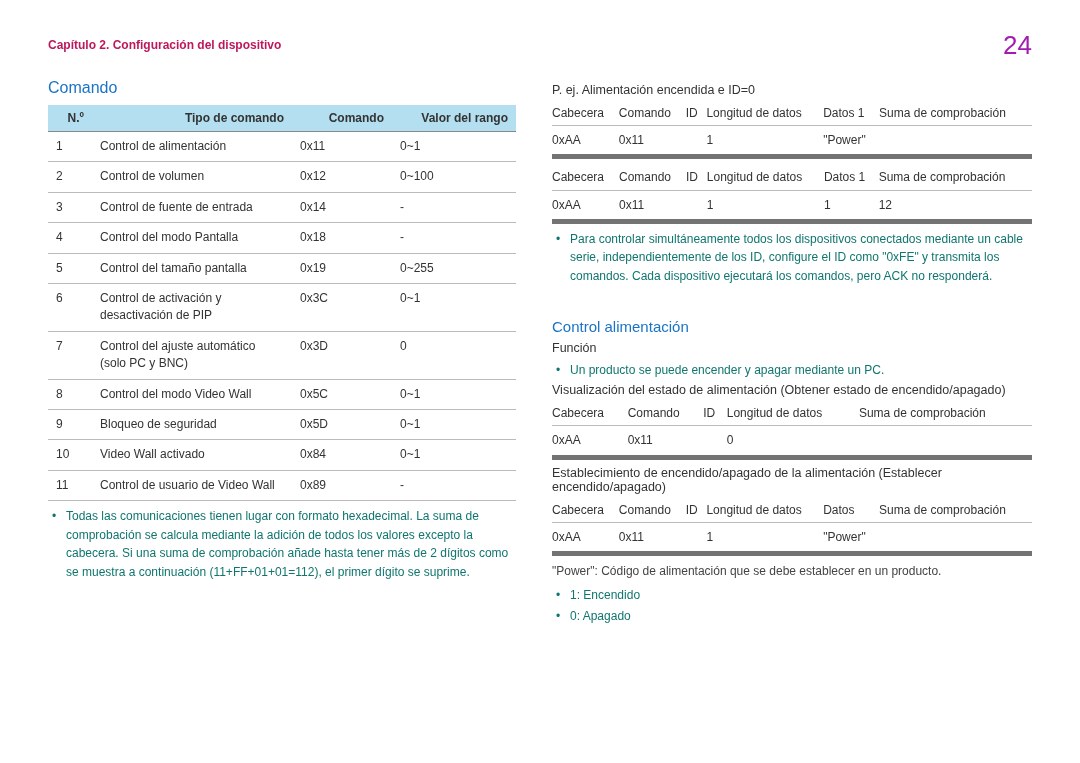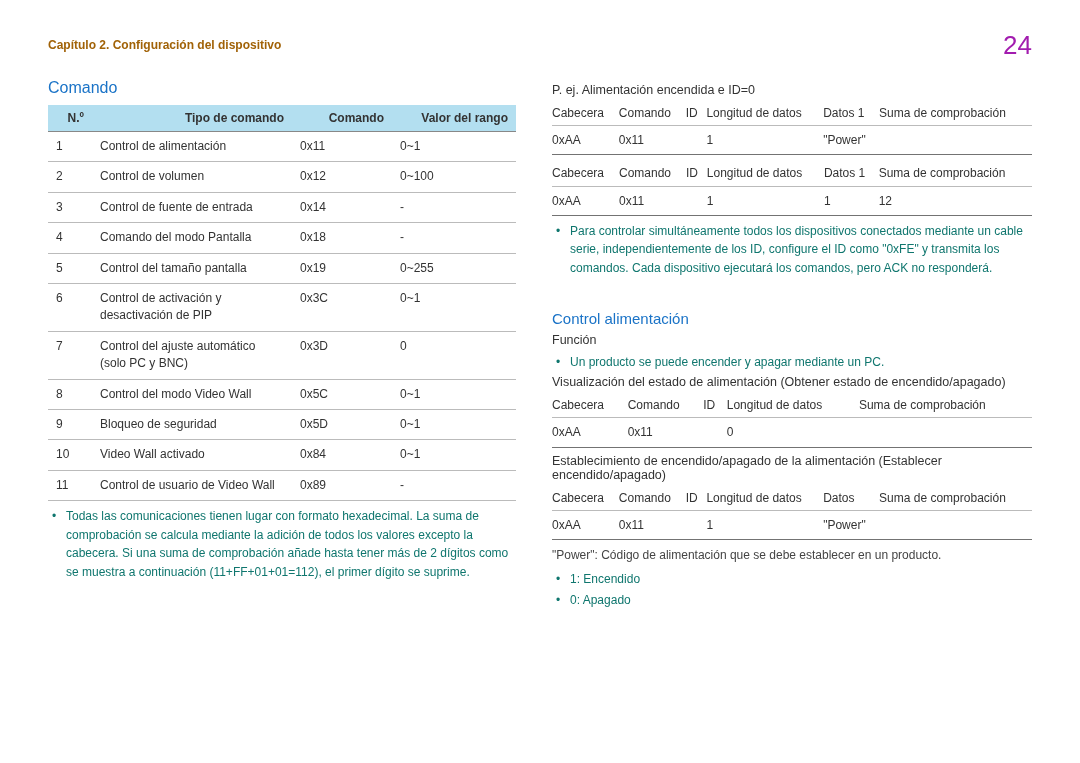--- a/index.html
+++ b/index.html
@@ -13,21 +13,21 @@
     padding: 30px 48px 30px 48px;
     position: relative;
   }
   .header-row {
     display: flex;
     justify-content: space-between;
     align-items: flex-start;
     margin-bottom: 18px;
   }
   .chapter {
-    color: #a16207;
+    color: #be185d;
     font-size: 12px;
     font-weight: 600;
     padding-top: 8px;
   }
   .page-number {
     color: #a21caf;
     font-size: 26px;
     font-weight: 400;
   }
   .columns {
@@ -87,21 +87,21 @@
   table.param th {
     text-align: left;
     font-weight: 400;
     padding: 4px 6px 4px 0;
     border-bottom: 1px solid #bbb;
     vertical-align: top;
     line-height: 1.35;
   }
   table.param td {
     padding: 6px 6px 6px 0;
-    border-bottom: 1px solid #737373;
+    border-bottom: 5px solid #737373;
     vertical-align: top;
     line-height: 1.35;
   }
   ul.bullets {
     list-style: none;
     padding-left: 4px;
     margin-top: 6px;
   }
   ul.bullets li {
     position: relative;
@@ -158,21 +158,21 @@
             <td>0~100</td>
           </tr>
           <tr>
             <td>3</td>
             <td>Control de fuente de entrada</td>
             <td>0x14</td>
             <td>-</td>
           </tr>
           <tr>
             <td>4</td>
-            <td>Comando del modo Pantalla</td>
+            <td>Control del modo Pantalla</td>
             <td>0x18</td>
             <td>-</td>
           </tr>
           <tr>
             <td>5</td>
             <td>Control del tamaño pantalla</td>
             <td>0x19</td>
             <td>0~255</td>
           </tr>
           <tr>

